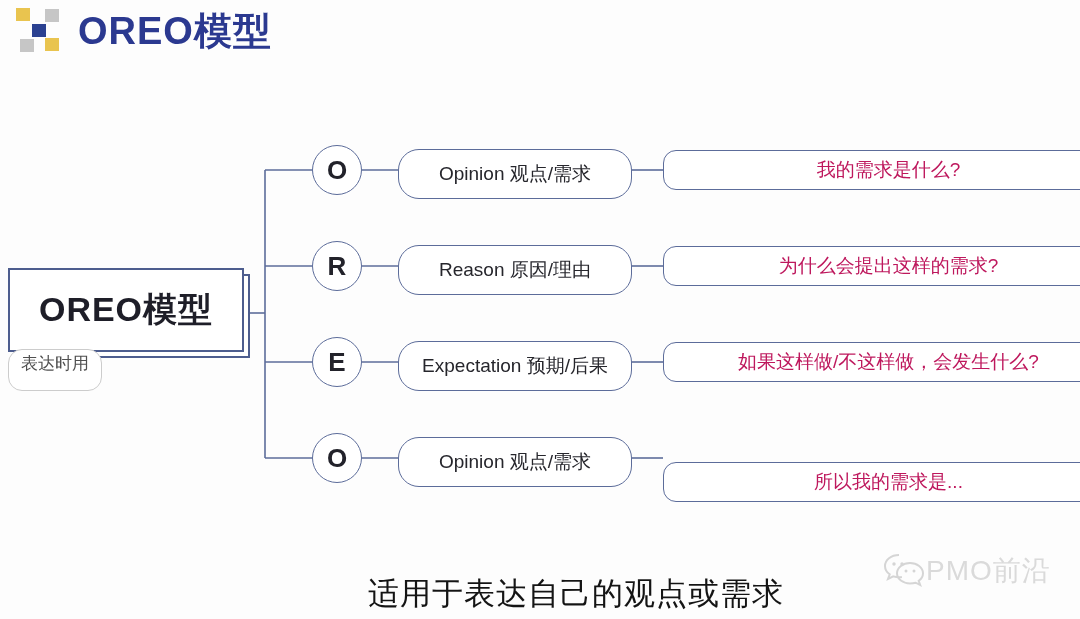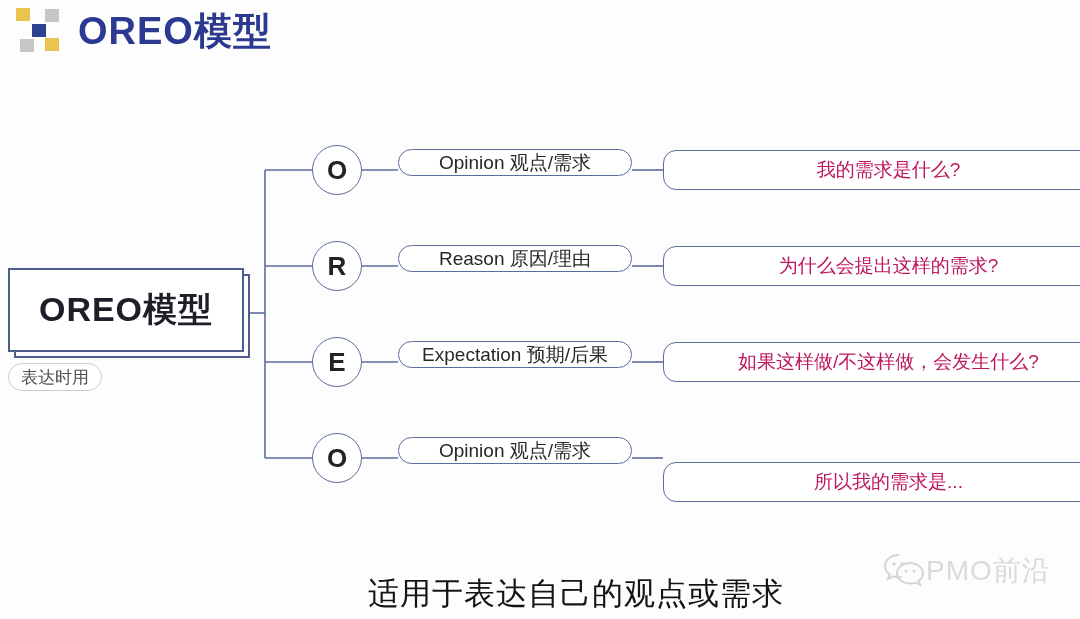--- a/index.html
+++ b/index.html
@@ -42,36 +42,36 @@
   }
   .root-node {
     position: absolute; left: 8px; top: 268px; width: 236px; height: 84px;
     border: 2px solid #4d5d8e; background: #ffffff;
     display: flex; align-items: center; justify-content: center;
   }
   .root-node-title {
     font-size: 34px; font-weight: 600; color: #1e1e28; letter-spacing: 1px;
   }
   .root-tag {
-    position: absolute; left: 8px; top: 363px;
-    padding: 2px 12px 1px 12px;
+    position: absolute; left: 8px; top: 349px;
+    padding: 2px 12px 15px 12px;
     border: 1.5px solid #cccccc; border-radius: 14px;
     font-size: 17px; color: #4f4f4f; background: #ffffff;
   }
 
   
   .letter-badge {
     position: absolute; left: 312px; width: 50px; height: 50px;
     border: 1.6px solid #5c6c9a; border-radius: 50%;
     background: #ffffff;
     display: flex; align-items: center; justify-content: center;
     font-size: 26px; font-weight: 700; color: #22222a;
   }
   .branch-pill {
-    position: absolute; left: 398px; width: 234px; height: 27px;
+    position: absolute; left: 398px; width: 234px; height: 50px;
     border: 1.6px solid #5c6c9a; border-radius: 21px;
     background: #ffffff;
     display: flex; align-items: center; justify-content: center;
     font-size: 19px; color: #26262c;
   }
   .question-box {
     position: absolute; left: 663px; width: 451px; height: 40px;
     border: 1.6px solid #5c6c9a; border-radius: 13px;
     background: #ffffff;
     display: flex; align-items: center; justify-content: center;

